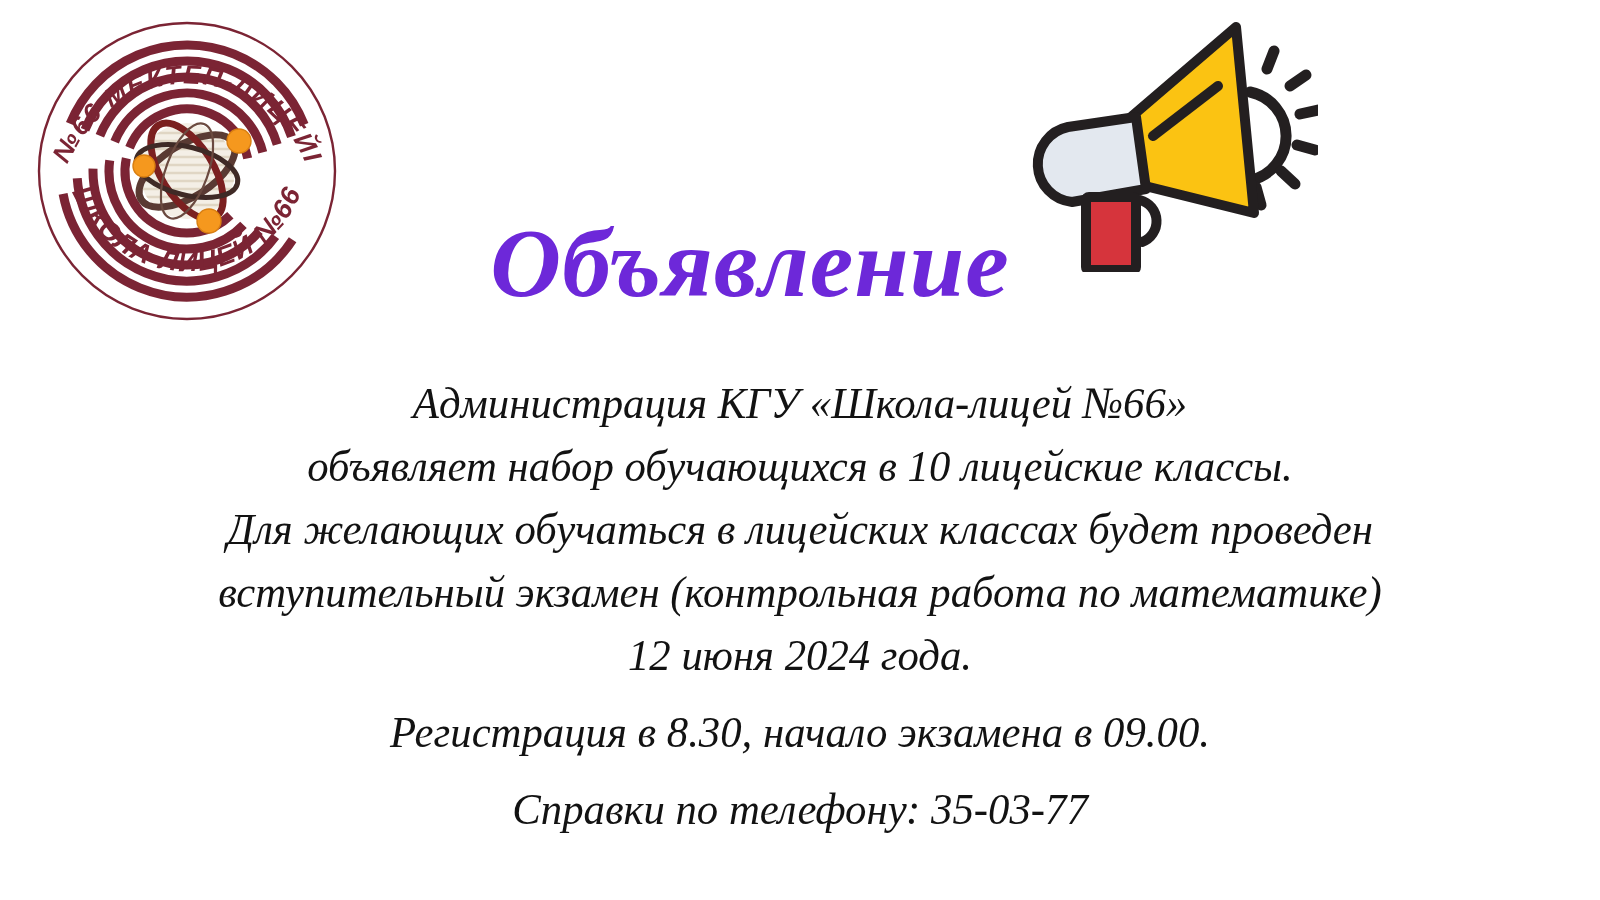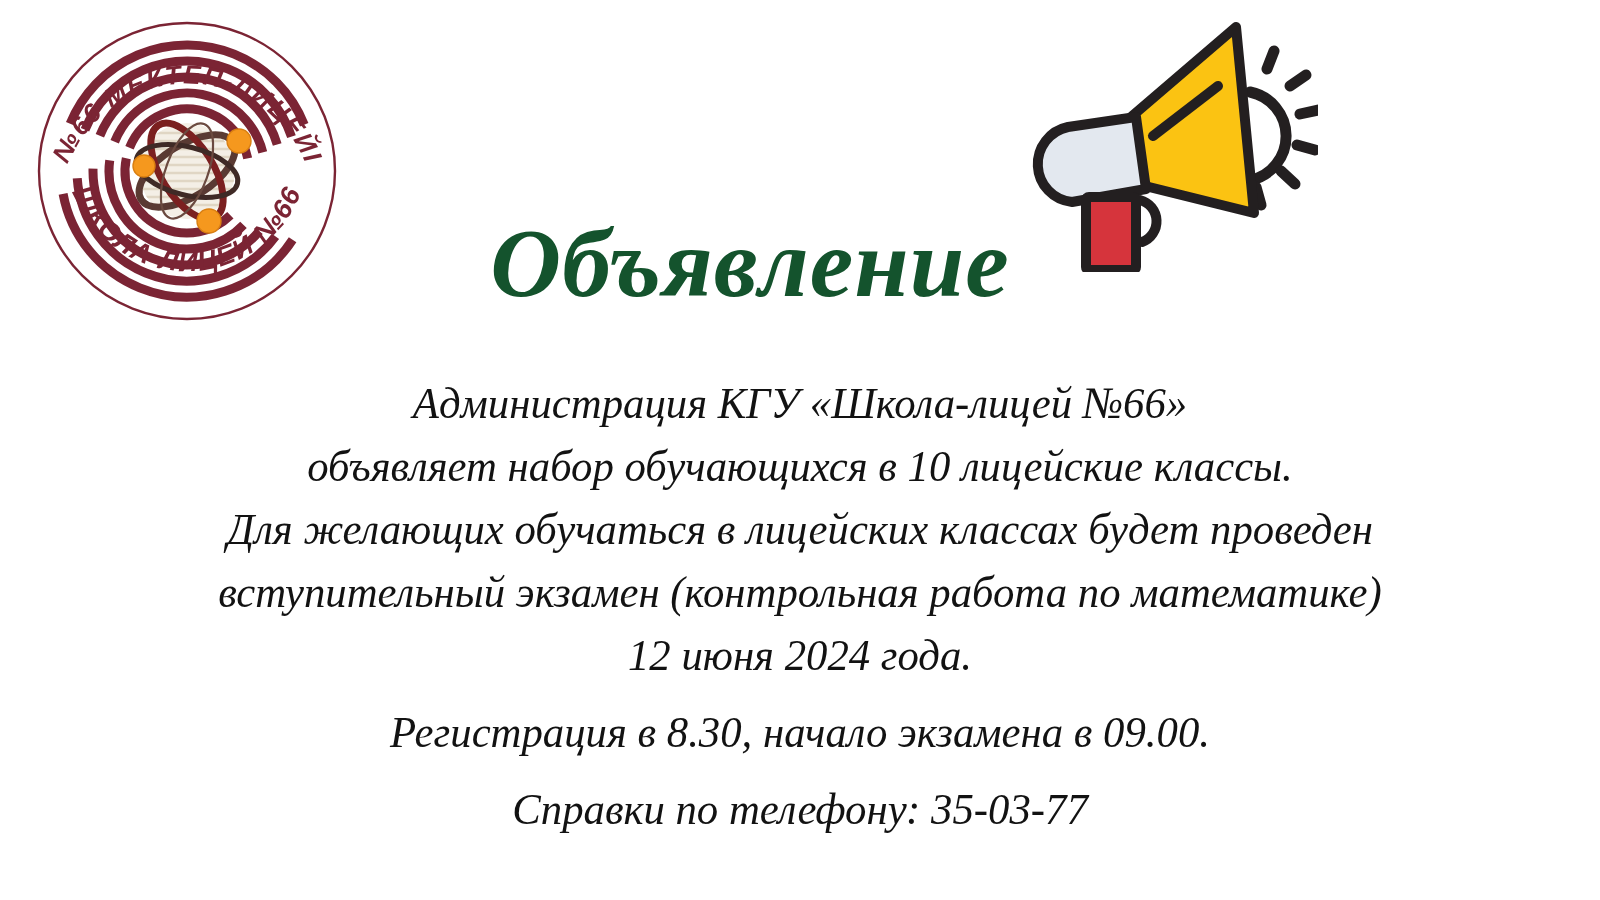--- a/index.html
+++ b/index.html
@@ -46,21 +46,21 @@
     position: absolute;
     left: 0;
     top: 214px;
     width: 1500px;
     text-align: center;
     font-family: "Liberation Serif", serif;
     font-style: italic;
     font-weight: 700;
     font-size: 98px;
     line-height: 1;
-    color: #14532d;
+    color: #6d28d9;
     letter-spacing: 1px;
     white-space: nowrap;
   }
 
   
   #body-text {
     position: absolute;
     left: 0;
     top: 372px;
     width: 1600px;

